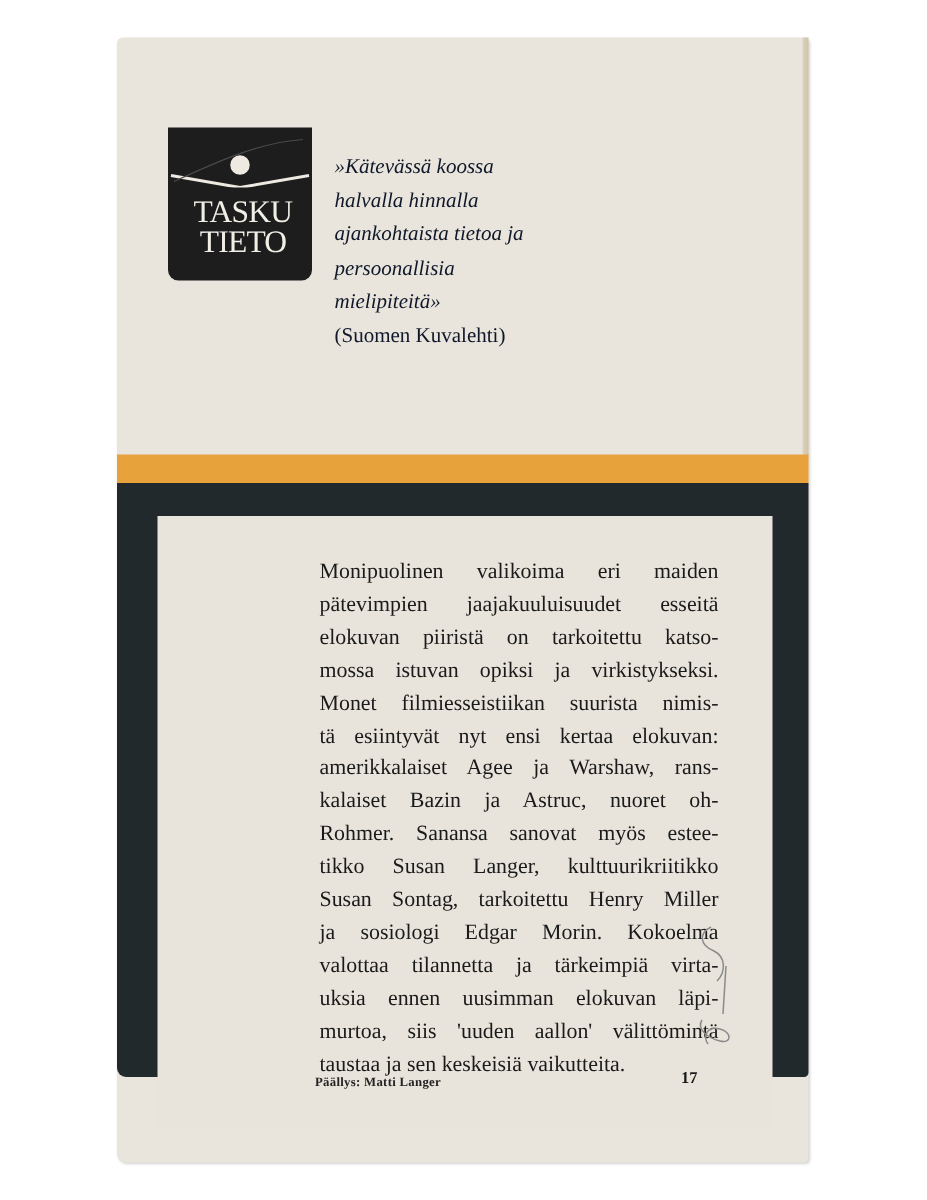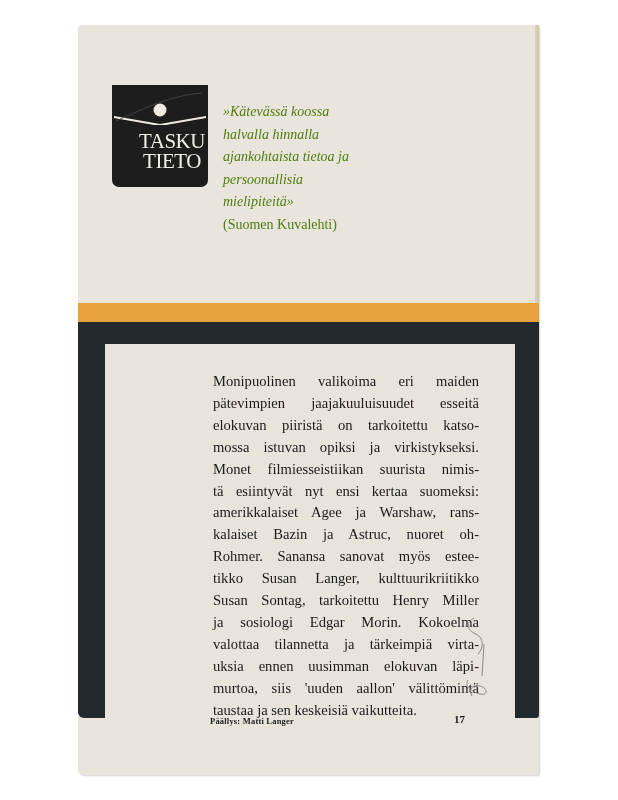--- a/index.html
+++ b/index.html
@@ -21,28 +21,28 @@
     position: absolute; left: 40px; top: 36px; width: 96px; text-align: center;
     font-family: "Liberation Serif", "DejaVu Serif", serif; font-weight: bold;
     font-size: 22px; letter-spacing: 0.5px; color: #161616; line-height: 22px; margin-top: 48px;
   }
   .logo-box {
     position: absolute; left: 34px; top: 60px; width: 96px; height: 102px;
     background: #1d1d1d; border-radius: 0 0 7px 7px; overflow: hidden;
   }
   .logo-flap { position: absolute; left: 0; top: 0; width: 96px; height: 40px; }
   .logo-title {
-    position: absolute; left: 12px; top: 46px; width: 96px; text-align: center;
+    position: absolute; left: 2px; top: 46px; width: 96px; text-align: center;
     color: #f1eee6; font-family: "Liberation Serif", "DejaVu Serif", serif;
     font-size: 21px; line-height: 20px; letter-spacing: -0.5px;
   }
   
   .quote {
     position: absolute; left: 145px; top: 76px; width: 200px;
-    font-size: 14px; line-height: 22.6px; color: #4d7c0f;
+    font-size: 14px; line-height: 22.6px; color: #0f172a;
   }
   .quote .q-line { display: block; font-style: italic; white-space: nowrap; }
   .quote .q-source { display: block; font-style: normal; white-space: nowrap; }
   
   .orange-band {
     position: absolute; left: 0; top: 278px; width: 461px; height: 19px;
     background: #e7a23b;
   }
   .dark-frame {
     position: absolute; left: 0; top: 297px; width: 461px; height: 396px;
@@ -103,21 +103,21 @@
   <div class="orange-band"></div>
 
   <div class="dark-frame">
     <div class="inner-panel">
       <div class="body-text">
         <span class="b-line">Monipuolinen valikoima eri maiden</span>
         <span class="b-line">pätevimpien jaajakuuluisuudet esseitä</span>
         <span class="b-line">elokuvan piiristä on tarkoitettu katso-</span>
         <span class="b-line">mossa istuvan opiksi ja virkistykseksi.</span>
         <span class="b-line">Monet filmiesseistiikan suurista nimis-</span>
-        <span class="b-line">tä esiintyvät nyt ensi kertaa suomeksi:</span>
+        <span class="b-line">tä esiintyvät nyt ensi kertaa elokuvan:</span>
         <span class="b-line">amerikkalaiset Agee ja Warshaw, rans-</span>
         <span class="b-line">kalaiset Bazin ja Astruc, nuoret oh-</span>
         <span class="b-line">Rohmer. Sanansa sanovat myös estee-</span>
         <span class="b-line">tikko Susan Langer, kulttuurikriitikko</span>
         <span class="b-line">Susan Sontag, tarkoitettu Henry Miller</span>
         <span class="b-line">ja sosiologi Edgar Morin. Kokoelma</span>
         <span class="b-line">valottaa tilannetta ja tärkeimpiä virta-</span>
         <span class="b-line">uksia ennen uusimman elokuvan läpi-</span>
         <span class="b-line">murtoa, siis 'uuden aallon' välittömintä</span>
         <span class="b-line last">taustaa ja sen keskeisiä vaikutteita.</span>

